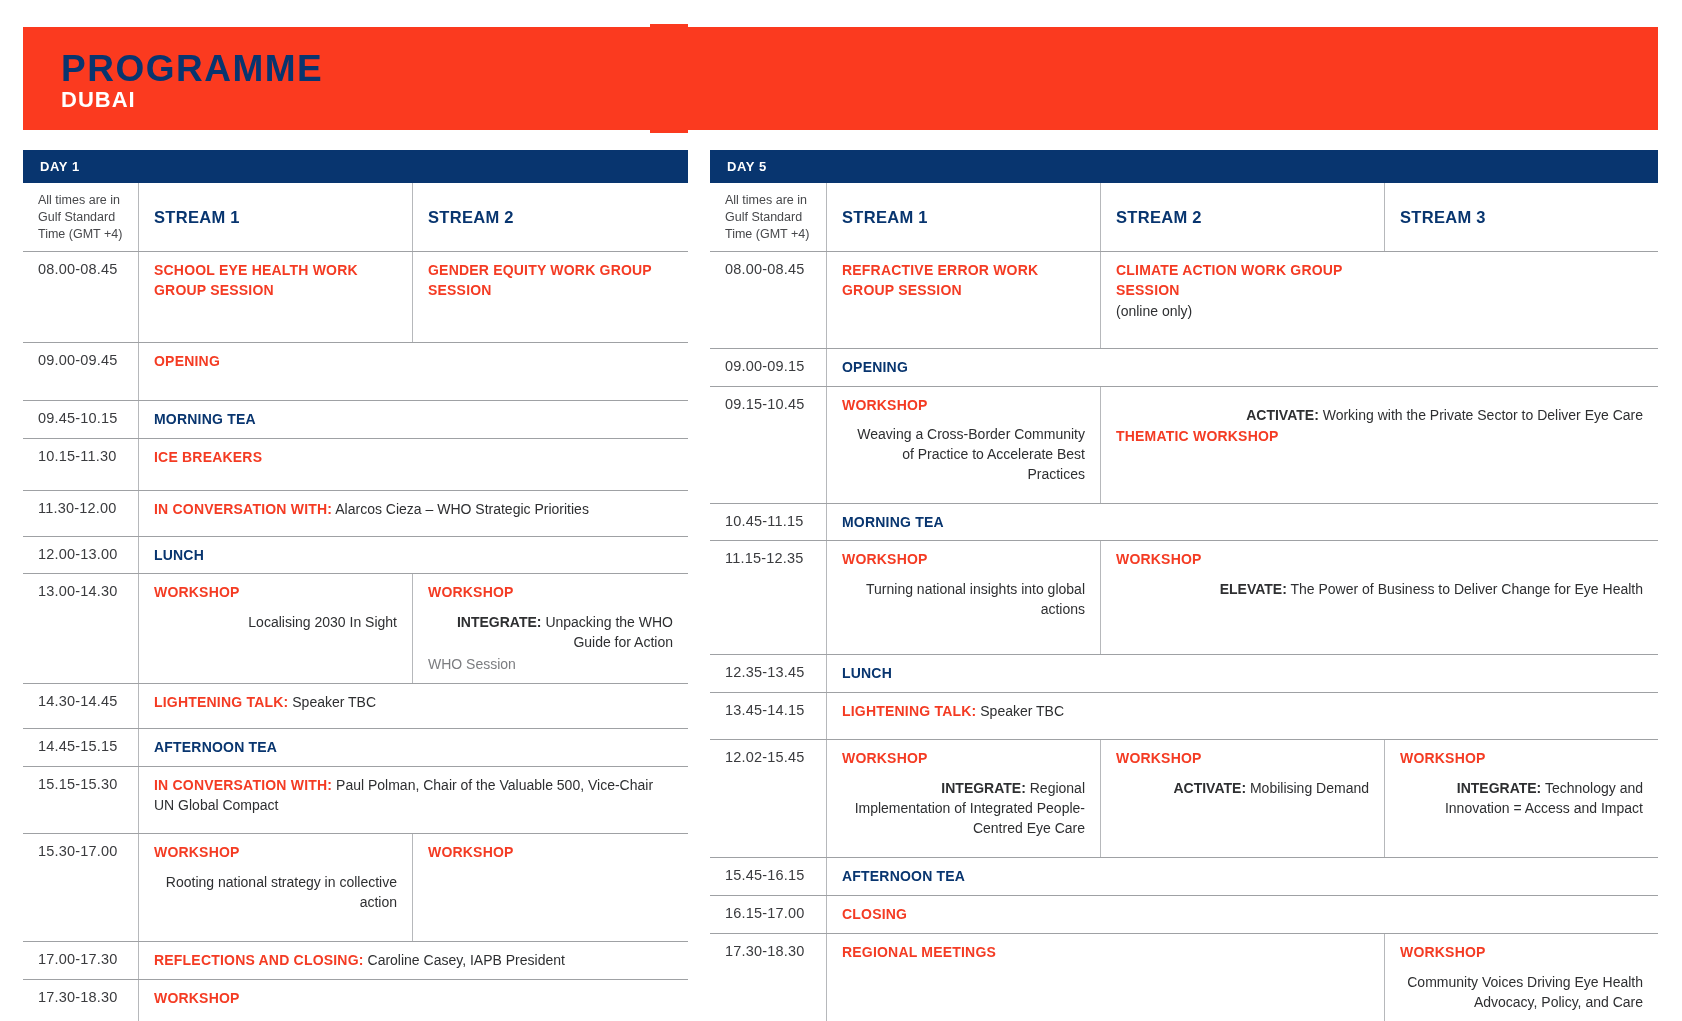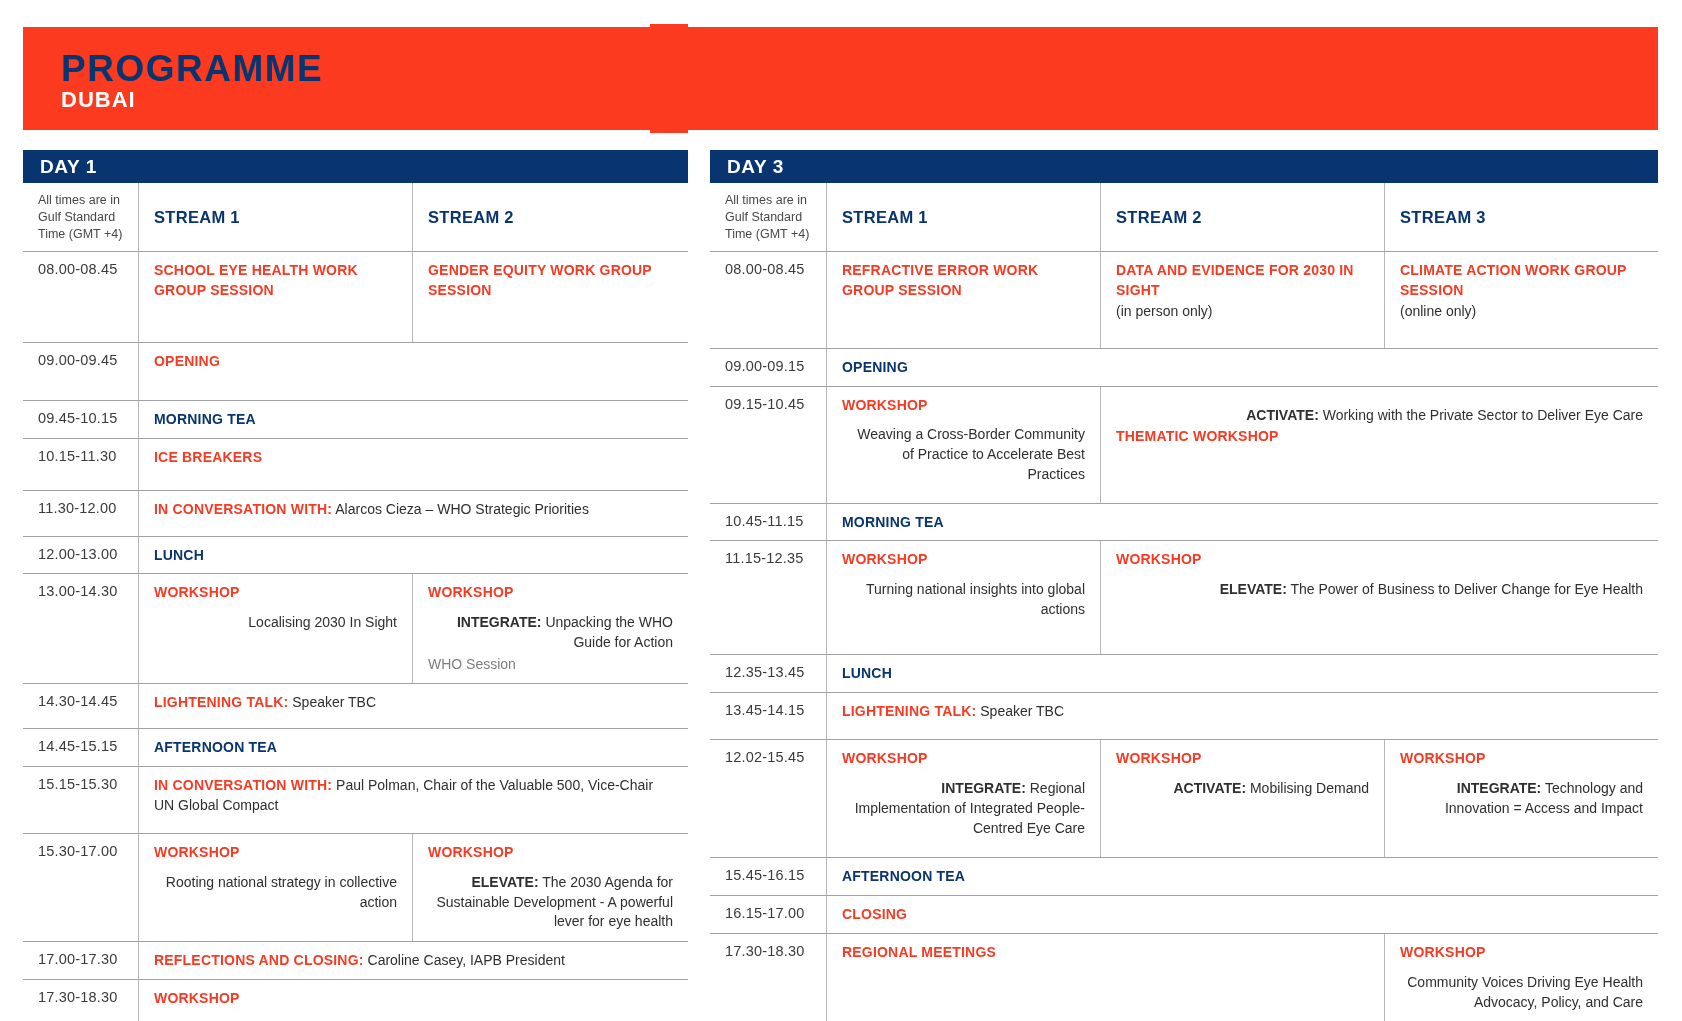--- a/index.html
+++ b/index.html
@@ -19,21 +19,21 @@
   
   .banner{position:absolute;left:23px;top:27px;width:1635px;height:103px;background:var(--orange);}
   .banner-seam{position:absolute;left:627px;top:-3px;width:38px;height:109px;background:var(--orange);}
   .banner-title{position:absolute;left:38px;top:21px;font-size:37px;font-weight:bold;color:var(--navy);letter-spacing:1.5px;}
   .banner-subtitle{position:absolute;left:38px;top:60px;font-size:22px;font-weight:bold;color:#ffffff;letter-spacing:1px;}
   
   .day{position:absolute;top:150px;}
   .day1{left:23px;width:665px;}
   .day2{left:710px;width:948px;}
   .day-bar{height:33px;background:var(--navy);color:#ffffff;display:flex;align-items:center;
-           padding-left:17px;box-sizing:border-box;font-size:19px;font-weight:bold;letter-spacing:.6px;}
+           padding-left:17px;box-sizing:border-box;font-size:13px;font-weight:bold;letter-spacing:.6px;}
   .row{display:grid;border-bottom:1.5px solid var(--hline);box-sizing:border-box;}
   .day1 .row{grid-template-columns:115px 274px 276px;}
   .day2 .row{grid-template-columns:116px 274px 284px 274px;}
   .cell{box-sizing:border-box;padding:9px 15px 8px 15px;}
   .c-border{border-left:1.5px solid var(--vline);}
   .header-row{min-height:65px;}
   .header-row .cell{display:flex;align-items:center;}
   .note{font-size:12.5px;color:#47484b;line-height:1.35;padding-right:9px;}
   .stream-h{font-size:16.5px;font-weight:bold;color:var(--navy);letter-spacing:.3px;}
   .time-cell{font-size:14.5px;color:#3a3b3e;letter-spacing:.2px;}
@@ -138,59 +138,54 @@
           </div>
         </div>
         <div class="row body-row" style="min-height: 108px;">
           <div class="cell time-cell">15.30-17.00</div>
           <div class="cell session-cell c-border">
             <div class="para"><span class="seg-redcaps">WORKSHOP</span></div>
             <div class="para gap"><span class="seg-plain">Rooting national strategy in collective action</span></div>
           </div>
           <div class="cell session-cell c-border">
             <div class="para"><span class="seg-redcaps">WORKSHOP</span></div>
-            <div class="para gap"><span class="seg-bold">ELEVATE:</span><span class="seg-plain"> The 2030 Agenda for Sustainable Development - A powerful lever for eye health</span></div>
           </div>
         </div>
         <div class="row body-row" style="min-height: 32px;">
           <div class="cell time-cell">17.00-17.30</div>
           <div class="cell session-cell c-border" style="grid-column: span 2;">
             <div class="para"><span class="seg-redcaps">REFLECTIONS AND CLOSING:</span><span class="seg-plain"> Caroline Casey, IAPB President</span></div>
           </div>
         </div>
         <div class="row body-row" style="min-height: 84px;">
           <div class="cell time-cell">17.30-18.30</div>
           <div class="cell session-cell c-border" style="grid-column: span 2;">
             <div class="para"><span class="seg-redcaps">WORKSHOP</span></div>
           </div>
         </div>
       </div>
   </div>
 
   <div class="day day2">
     <div class="day-bar">
-      <span>DAY 3</span>
+      <span>DAY 5</span>
     </div>
     <div class="row header-row">
       <div class="cell note">All times are in Gulf Standard Time (GMT +4)</div>
       <div class="cell stream-h c-border">STREAM 1</div>
       <div class="cell stream-h c-border">STREAM 2</div>
       <div class="cell stream-h c-border">STREAM 3</div>
     </div>
     <div>
         <div class="row body-row" style="min-height: 97px;">
           <div class="cell time-cell">08.00-08.45</div>
           <div class="cell session-cell c-border">
             <div class="para"><span class="seg-redcaps">REFRACTIVE ERROR WORK GROUP SESSION</span></div>
           </div>
           <div class="cell session-cell c-border">
-            <div class="para"><span class="seg-redcaps">DATA AND EVIDENCE FOR 2030 IN SIGHT</span></div>
-            <div class="para"><span class="seg-plain">(in person only)</span></div>
-          </div>
-          <div class="cell session-cell c-border">
             <div class="para"><span class="seg-redcaps">CLIMATE ACTION WORK GROUP SESSION</span></div>
             <div class="para"><span class="seg-plain">(online only)</span></div>
           </div>
         </div>
         <div class="row body-row" style="min-height: 28px;">
           <div class="cell time-cell">09.00-09.15</div>
           <div class="cell session-cell c-border" style="grid-column: span 3;">
             <div class="para"><span class="seg-bluecaps">OPENING</span></div>
           </div>
         </div>

